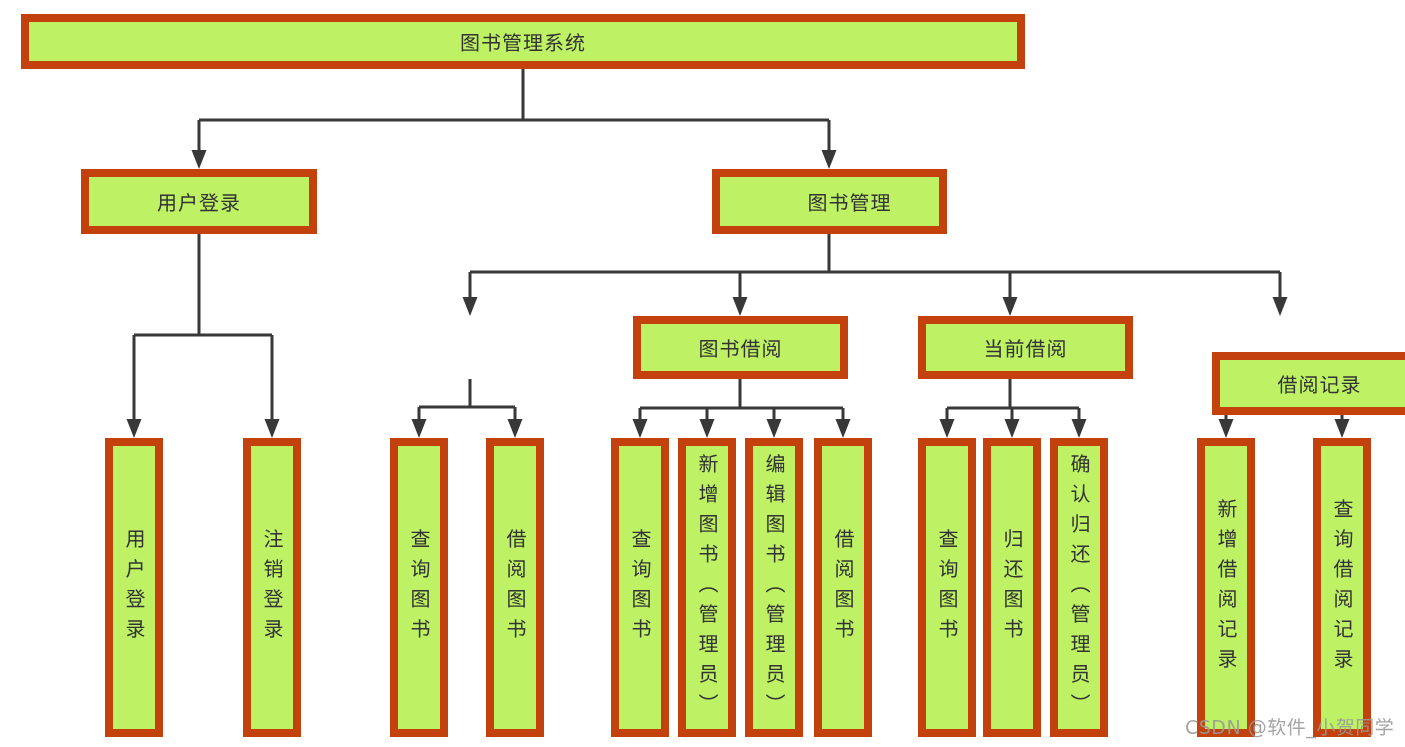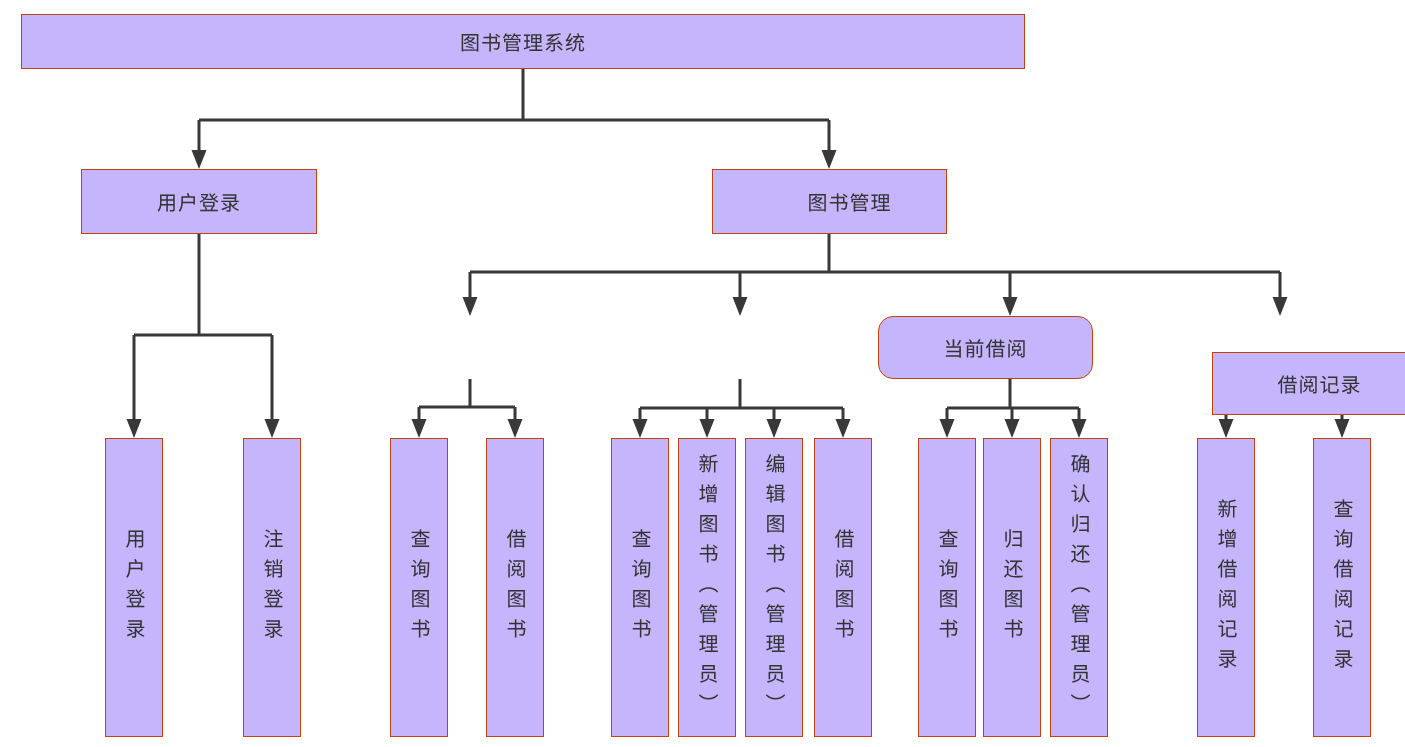--- a/index.html
+++ b/index.html
@@ -3,40 +3,40 @@
 <meta charset="utf-8">
 <style>
   html,body{margin:0;padding:0;background:#ffffff;}
   .stage{
     position:relative;width:1405px;height:747px;background:#ffffff;
     font-family:"DejaVu Sans",sans-serif;overflow:hidden;
   }
   svg.connectors{position:absolute;left:0;top:0;z-index:1;}
   .node{
     position:absolute;box-sizing:border-box;z-index:2;
-    background:#c4b5fd;border:1px solid #c2410c;
+    background:#bef264;border:8px solid #c2410c;
     display:flex;align-items:center;justify-content:center;
     color:#333333;font-size:20px;white-space:nowrap;
   }
   .node .lbl{display:block;}
   .node.h .lbl{letter-spacing:1px;}
   .node.v .lbl{
     writing-mode:vertical-lr;text-orientation:mixed;
     letter-spacing:10px;line-height:1.1;white-space:nowrap;
   }
   
   .n-root{left:21px;top:14px;width:1004px;height:55px;}
   
   .n-userlogin{left:81px;top:169px;width:236px;height:65px;}
   .n-bookmgmt{left:712px;top:169px;width:235px;height:65px;padding-left:40px;}
   
   .lvl3{top:316px;width:215px;height:63px;}
   .n-newbook{left:363px;}
   .n-bookborrow{left:633px;}
-  .n-currentborrow{left:878px;border-radius:15px;}
+  .n-currentborrow{left:918px;}
   .n-borrowrecords{left:1212px;margin-top:36px;}
   
   .leaf{top:438px;width:58px;height:299px;}
   .n-a1{left:105px;} .n-a2{left:243px;}
   .n-b1{left:390px;} .n-b2{left:486px;}
   .n-c1{left:611px;} .n-c2{left:678px;} .n-c3{left:745px;} .n-c4{left:814px;}
   .n-d1{left:918px;} .n-d2{left:983px;} .n-d3{left:1050px;}
   .n-e1{left:1197px;} .n-e2{left:1313px;}
   .watermark{
     position:absolute;left:1185px;top:712px;z-index:3;
@@ -87,20 +87,23 @@
     <span class="lbl">图书管理系统</span>
   </div>
 
   <div class="node h n-userlogin">
     <span class="lbl">用户登录</span>
   </div>
   <div class="node h n-bookmgmt">
     <span class="lbl">图书管理</span>
   </div>
 
+  <div class="node h lvl3 n-bookborrow">
+    <span class="lbl">图书借阅</span>
+  </div>
   <div class="node h lvl3 n-currentborrow">
     <span class="lbl">当前借阅</span>
   </div>
   <div class="node h lvl3 n-borrowrecords">
     <span class="lbl">借阅记录</span>
   </div>
 
   <div class="node v leaf n-a1">
     <span class="lbl">用户登录</span>
   </div>
@@ -138,13 +141,14 @@
     <span class="lbl">确认归还（管理员）</span>
   </div>
 
   <div class="node v leaf n-e1">
     <span class="lbl">新增借阅记录</span>
   </div>
   <div class="node v leaf n-e2">
     <span class="lbl">查询借阅记录</span>
   </div>
 
+  <div class="watermark">CSDN @软件_小贺同学</div>
 </div>
 
 </body></html>

